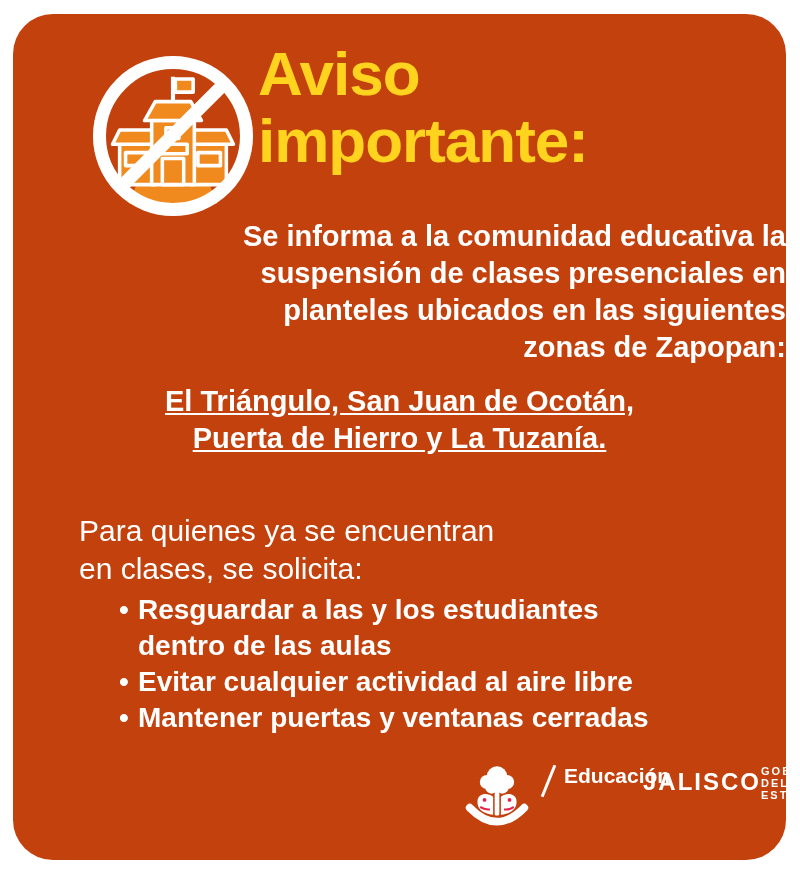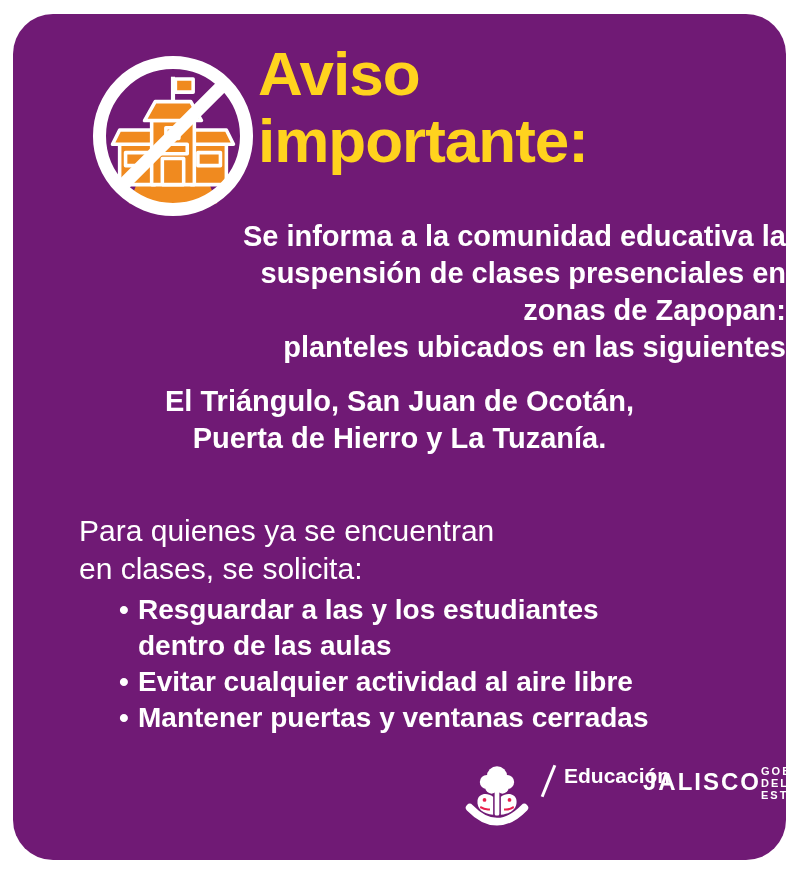--- a/index.html
+++ b/index.html
@@ -1,33 +1,33 @@
 <!DOCTYPE html>
 <html><head>
 <meta charset="utf-8">
 <style>
   * { margin:0; padding:0; box-sizing:border-box; }
   body { background:#ffffff; font-family:"Liberation Sans","DejaVu Sans",sans-serif; }
   .page { position:relative; width:800px; height:878px; background:#ffffff; overflow:hidden; }
   .card {
     position:absolute; left:13px; top:14px; width:773px; height:846px;
-    background:#701a75; border-radius:40px;
+    background:#c2410c; border-radius:40px;
   }
   .no-school { position:absolute; left:77px; top:36px; width:166px; height:172px; }
   .title {
     position:absolute; left:245px; top:26px;
     color:#FFD31E; font-weight:bold; font-size:62px; line-height:67px; letter-spacing:-1px;
   }
   .intro {
     position:absolute; left:0; top:204px; width:773px; text-align:right;
     color:#ffffff; font-weight:bold; font-size:29px; line-height:37px;
   }
   .zones {
     position:absolute; left:0; top:369px; width:773px; text-align:center;
-    color:#ffffff; font-weight:bold; font-size:29px; line-height:37px;
+    color:#ffffff; font-weight:bold; font-size:29px; line-height:37px;text-decoration:underline;
   }
   .request-heading {
     position:absolute; left:66px; top:498px;
     color:#ffffff; font-weight:normal; font-size:30px; line-height:38px;
   }
   .bullets { position:absolute; left:97px; top:578px; width:620px; list-style:none; }
   .bullets li {
     display:flex; align-items:flex-start;
     color:#ffffff; font-weight:bold; font-size:28px; line-height:36px;
   }
@@ -75,22 +75,22 @@
     </svg>
 
     <div class="title">
       <div>Aviso</div>
       <div>importante:</div>
     </div>
 
     <div class="intro">
       <div>Se informa a la comunidad educativa la</div>
       <div>suspensión de clases presenciales en</div>
+      <div>planteles ubicados en las siguientes</div>
       <div>zonas de Zapopan:</div>
-      <div>planteles ubicados en las siguientes</div>
     </div>
 
     <div class="zones">
       <div>El Triángulo, San Juan de Ocotán,</div>
       <div>Puerta de Hierro y La Tuzanía.</div>
     </div>
 
     <div class="request-heading">
       <div>Para quienes ya se encuentran</div>
       <div>en clases, se solicita:</div>

